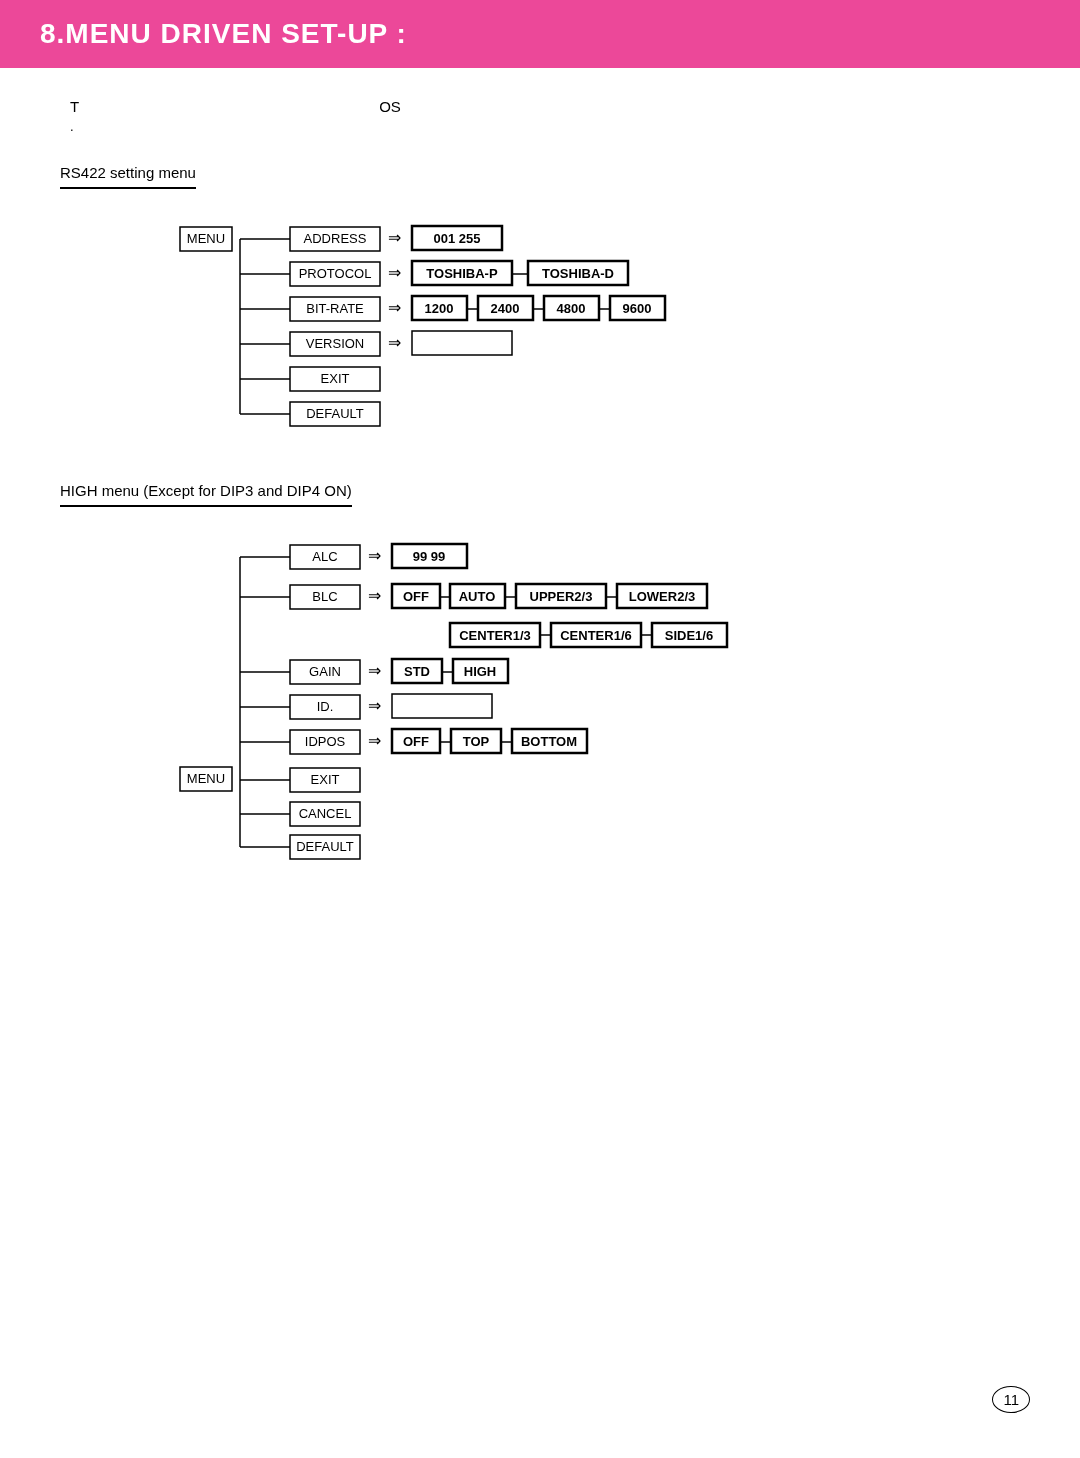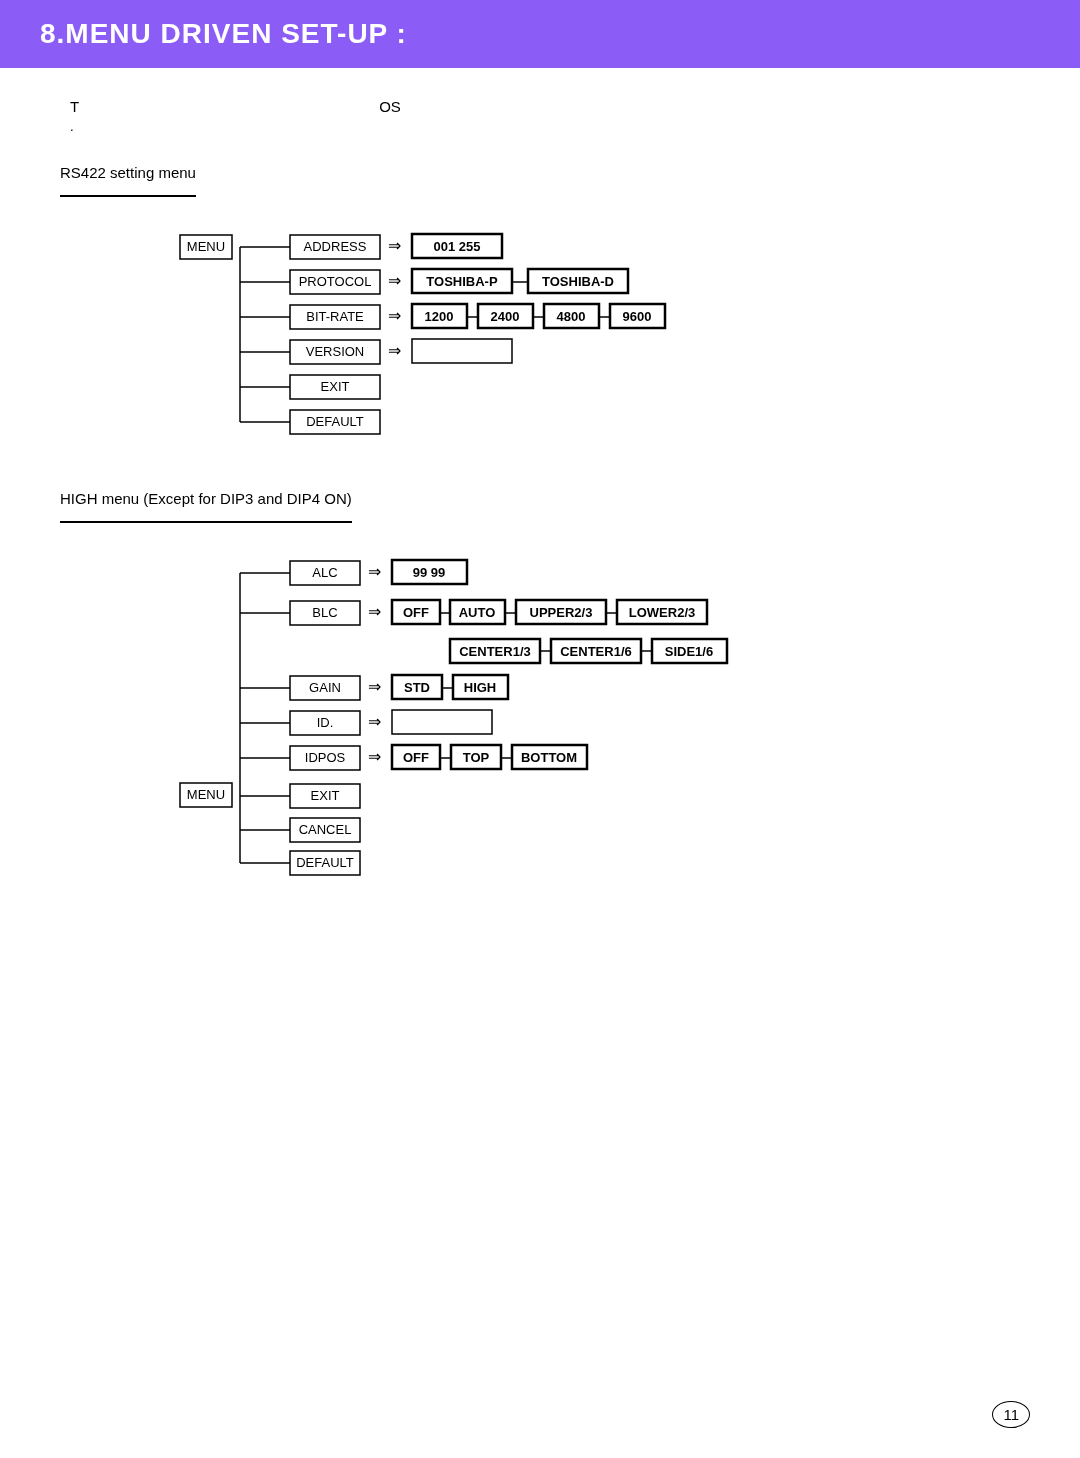--- a/index.html
+++ b/index.html
@@ -7,21 +7,21 @@
       background: #fff;
       font-family: Arial, Helvetica, sans-serif;
       width: 1080px;
       min-height: 1458px;
       position: relative;
       font-size: 15px;
       color: #000;
     }
 
     .header-bar {
-      background: #8b5cf6;
+      background: #ec4899;
       color: #fff;
       padding: 18px 40px;
       font-size: 28px;
       font-weight: bold;
       letter-spacing: 1px;
       margin-bottom: 30px;
     }
 
     .page-content {
       padding: 0 60px;
@@ -40,21 +40,21 @@
       padding-left: 10px;
       margin-bottom: 20px;
     }
 
     .section-title {
       font-size: 15px;
       font-weight: normal;
       margin-bottom: 20px;
       border-bottom: 2px solid #000;
       display: inline-block;
-      padding-bottom: 14px;
+      padding-bottom: 6px;
     }
 
     .page-number {
       position: absolute;
       bottom: 30px;
       right: 50px;
       font-size: 15px;
       border: 1px solid #000;
       padding: 4px 10px;
       border-radius: 50%;
@@ -258,13 +258,13 @@
 
         <line x1="80" y1="310" x2="130" y2="310" stroke="#000" stroke-width="1.5"></line>
         <rect x="130" y="298" width="70" height="24" fill="white" stroke="#000" stroke-width="1.5"></rect>
         <text x="165" y="314" text-anchor="middle" font-family="Arial" font-size="13">DEFAULT</text>
       </svg>
     </div>
   </div>
 
 </div>
 
-<div class="page-number" style="position:absolute; bottom:30px; right:50px;">11</div>
+<div class="page-number" style="position:absolute; bottom:45px; right:50px;">11</div>
 
 </body></html>

